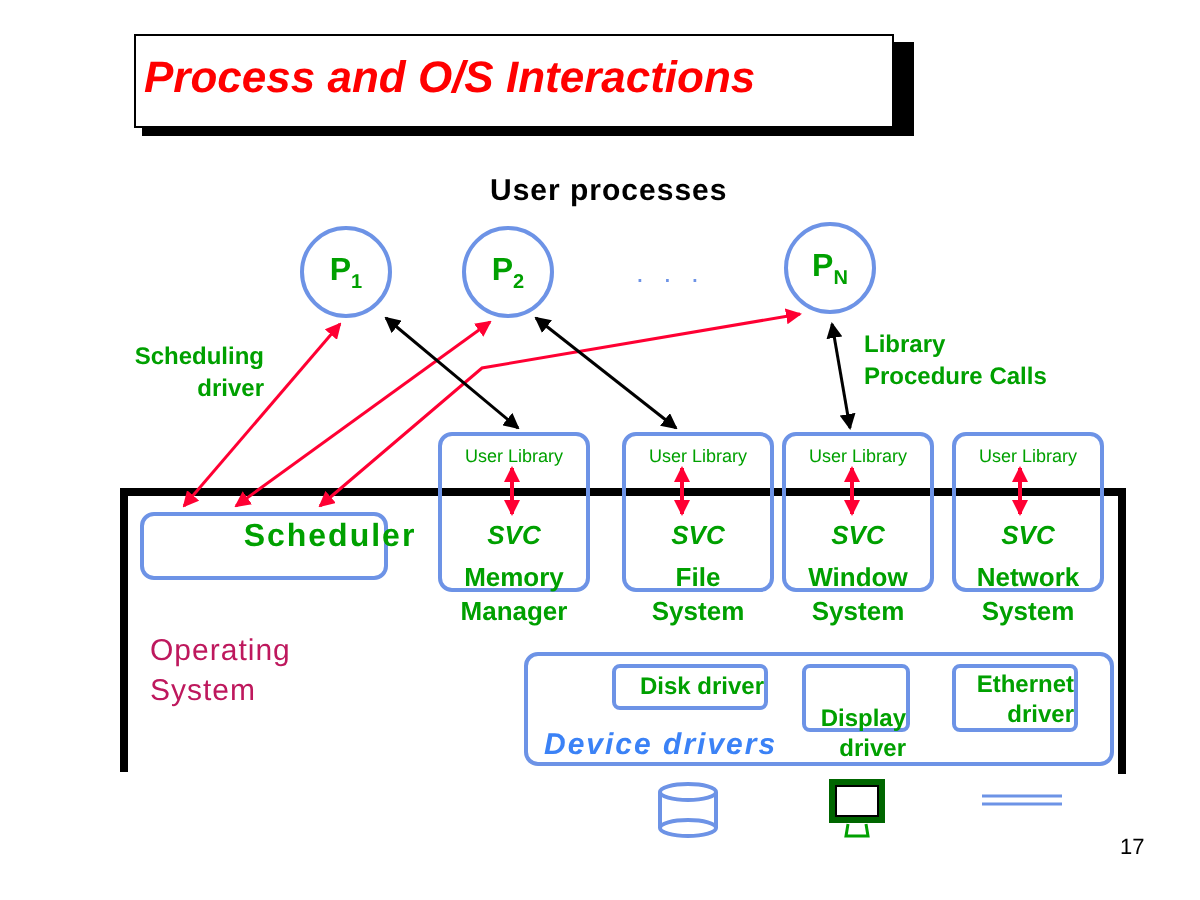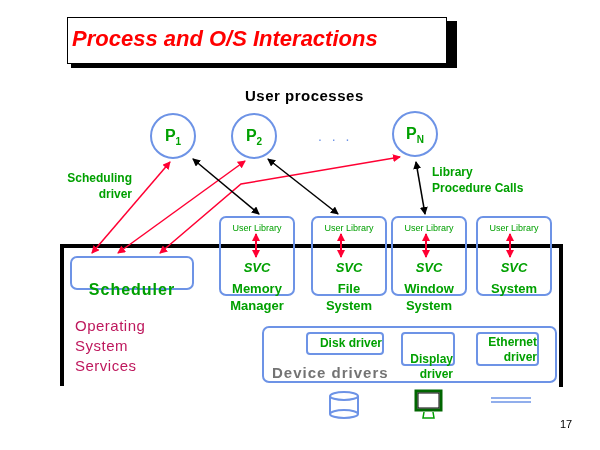--- a/index.html
+++ b/index.html
@@ -15,28 +15,28 @@
   .plabel sub { font-size:10px; }
   .dots { left:318px; top:128px; font-size:14px; color:#6d93e6; letter-spacing:3px; }
   .green { color:#00a000; font-weight:bold; }
   .sched-events { left:58px; top:170px; font-size:12px; text-align:right; width:74px; line-height:16px; }
   .libcalls { left:432px; top:164px; font-size:12px; line-height:16px; }
   .os-top { left:60px; top:244px; width:500px; height:4px; background:#000; }
   .os-left { left:60px; top:244px; width:4px; height:142px; background:#000; }
   .os-right { left:559px; top:244px; width:4px; height:143px; background:#000; }
   .blue-box { border:2px solid #6d93e6; border-radius:7px; box-sizing:border-box; background:transparent; }
   .sched { left:70px; top:256px; width:124px; height:34px; }
-  .sched-label { font-size:16px; font-weight:bold; color:#00a000; width:100%; text-align:center; top:23px; letter-spacing:1px; }
+  .sched-label { font-size:16px; font-weight:bold; color:#00a000; width:100%; text-align:center; top:2px; letter-spacing:1px;padding-left:33px; }
   .svcbox { top:216px; width:76px; height:80px; }
   .ul { font-size:9px; color:#00a000; width:100%; text-align:center; top:5px; }
   .svc { font-size:13px; font-style:italic; font-weight:bold; color:#00a000; width:100%; text-align:center; top:42px; }
   .svcname { font-size:13px; font-weight:bold; color:#00a000; width:100%; text-align:center; top:62px; line-height:17px; }
   .os-services { left:75px; top:316px; font-size:15px; color:#be185d; line-height:20px; letter-spacing:0.5px; }
   .dd-outer { left:262px; top:326px; width:295px; height:57px; }
-  .dd-label { left:8px; top:36px; font-size:15px; color:#737373; font-weight:bold; letter-spacing:1px; }
+  .dd-label { left:8px; top:36px; font-size:15px; color:#3b82f6; font-weight:bold; letter-spacing:1px;font-style:italic; }
   .drv { font-size:12px; font-weight:bold; color:#00a000; text-align:right; line-height:15px; border-radius:4px; }
   .page-num { left:560px; top:418px; font-size:11px; color:#000; }
   svg.overlay { position:absolute; left:0; top:0; }
 </style>
 </head>
 <body>
 
 <div class="abs title-shadow"></div>
 <div class="abs title-shadow2"></div>
 <div class="abs title-box"></div>
@@ -93,28 +93,28 @@
   <div class="abs svc">SVC</div>
   <div class="abs svcname">
     <div>Window</div>
       <div>System</div>
   </div>
 </div>
 <div class="abs blue-box svcbox" style="left:476px;">
   <div class="abs ul">User Library</div>
   <div class="abs svc">SVC</div>
   <div class="abs svcname">
+    <div>Network</div>
       <div>System</div>
   </div>
 </div>
 
 <div class="abs os-services">
   <div>Operating</div>
   <div>System</div>
-  <div>Services</div>
 </div>
 
 <div class="abs blue-box dd-outer">
   <div class="abs dd-label">Device drivers</div>
 </div>
 <div class="abs blue-box drv" style="left:306px;top:332px;width:78px;height:23px;padding-top:2px;">
   <div>Disk driver</div>
 </div>
 <div class="abs blue-box drv" style="left:401px;top:332px;width:54px;height:34px;padding-top:18px;">
   <div>Display</div>

